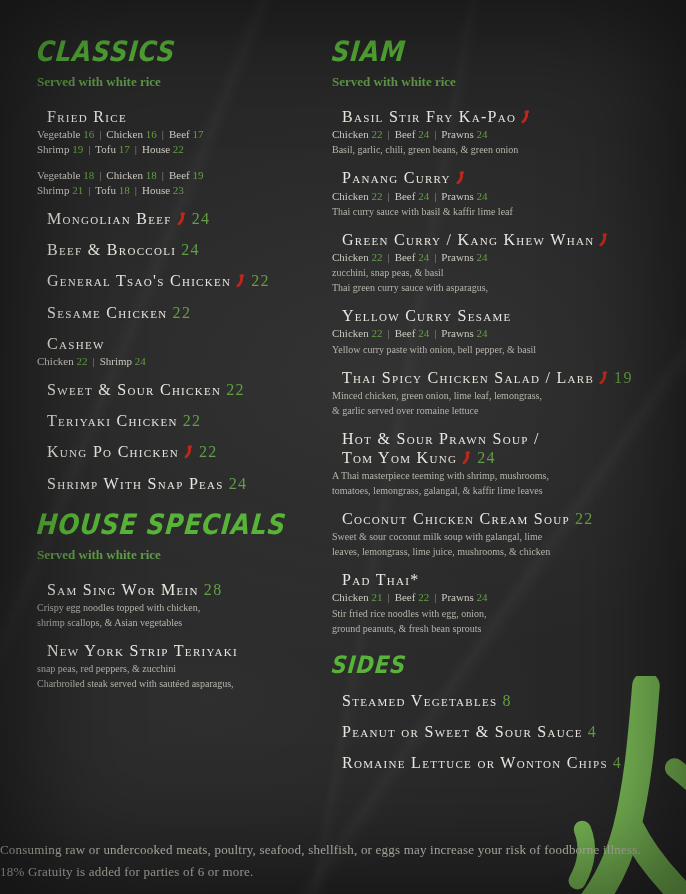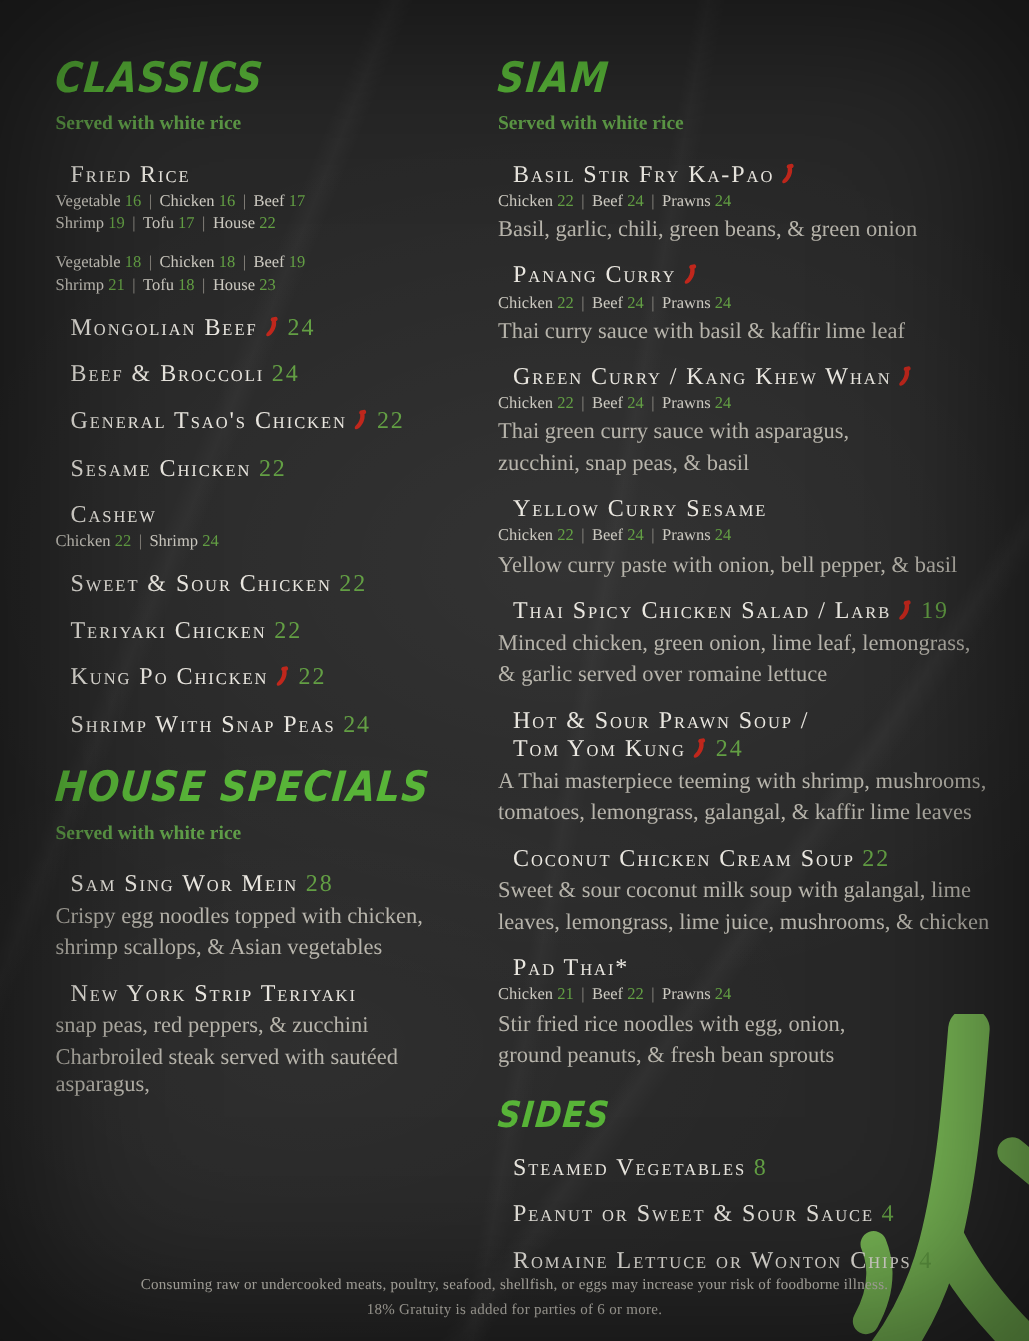--- a/index.html
+++ b/index.html
@@ -46,26 +46,26 @@
   .section-sub-spacer{height:14px;}
   .item{margin-bottom:12px;}
   .item-head{
     color:var(--txt-main);font-weight:normal;font-variant:small-caps;
     font-size:16px;letter-spacing:1.3px;line-height:1.2;margin-left:10px;
   }
   .price{color:var(--price-green);margin-left:5px;}
   .variants{color:var(--txt-variant);font-size:11px;line-height:1.2;margin-top:2px;}
   .vprice{color:var(--price-green);}
   .vsep{color:#908d86;padding:0 5px;}
-  .desc{color:var(--txt-desc);font-size:15px;line-height:1.2;margin-top:3px;}
+  .desc{color:var(--txt-desc);font-size:10px;line-height:1.2;margin-top:3px;}
   .chili{display:inline-block;width:11px;height:15px;margin-left:4px;vertical-align:-2px;}
   .chili svg{width:11px;height:15px;display:block;}
   .footer{
-    position:absolute;left:0;right:0;bottom:12px;z-index:3;text-align:center;
-    color:var(--txt-footer);font-size:10px;line-height:1.65;letter-spacing:.2px;
+    position:absolute;left:0;right:0;bottom:12px;z-index:3;
+    color:var(--txt-footer);font-size:13px;line-height:1.65;letter-spacing:.2px;
   }
   .fire{position:absolute;right:-44px;bottom:-52px;z-index:1;width:205px;height:270px;}
   .fire svg{width:100%;height:100%;}
 </style>
 </head>
 <body>
 
 <div class="page">
 
   <div class="col col-left">
@@ -153,22 +153,22 @@
                   <path d="M8.6 1.1c.9.2 1.5 1 1.3 1.9-.1.6-.6 1-1.2 1.2.6 3-.6 6.6-3 9.3-1.2 1.3-2.8 2.2-3.7 1.5-.8-.7-.3-1.9.6-2.7 2.2-1.9 3.3-4.7 3-7.9-.5-.3-.8-.9-.7-1.5.2-.9 1-1.5 1.9-1.4z" fill="#c0271c"></path>
                 </svg></span></div>
             <div class="variants"><span class="vlabel">Chicken </span><span class="vprice">22</span><span class="vsep">|</span><span class="vlabel">Beef </span><span class="vprice">24</span><span class="vsep">|</span><span class="vlabel">Prawns </span><span class="vprice">24</span></div>
             <div class="desc">Thai curry sauce with basil &amp; kaffir lime leaf</div>
           </div>
           <div class="item">
             <div class="item-head"><span class="iname">Green Curry / Kang Khew Whan</span><span class="chili"><svg viewBox="0 0 12 16">
                   <path d="M8.6 1.1c.9.2 1.5 1 1.3 1.9-.1.6-.6 1-1.2 1.2.6 3-.6 6.6-3 9.3-1.2 1.3-2.8 2.2-3.7 1.5-.8-.7-.3-1.9.6-2.7 2.2-1.9 3.3-4.7 3-7.9-.5-.3-.8-.9-.7-1.5.2-.9 1-1.5 1.9-1.4z" fill="#c0271c"></path>
                 </svg></span></div>
             <div class="variants"><span class="vlabel">Chicken </span><span class="vprice">22</span><span class="vsep">|</span><span class="vlabel">Beef </span><span class="vprice">24</span><span class="vsep">|</span><span class="vlabel">Prawns </span><span class="vprice">24</span></div>
+            <div class="desc">zucchini, snap peas, &amp; basil</div>
             <div class="desc">Thai green curry sauce with asparagus,</div>
-            <div class="desc">zucchini, snap peas, &amp; basil</div>
           </div>
           <div class="item">
             <div class="item-head"><span class="iname">Yellow Curry Sesame</span></div>
             <div class="variants"><span class="vlabel">Chicken </span><span class="vprice">22</span><span class="vsep">|</span><span class="vlabel">Beef </span><span class="vprice">24</span><span class="vsep">|</span><span class="vlabel">Prawns </span><span class="vprice">24</span></div>
             <div class="desc">Yellow curry paste with onion, bell pepper, &amp; basil</div>
           </div>
           <div class="item">
             <div class="item-head"><span class="iname">Thai Spicy Chicken Salad / Larb</span><span class="chili"><svg viewBox="0 0 12 16">
                   <path d="M8.6 1.1c.9.2 1.5 1 1.3 1.9-.1.6-.6 1-1.2 1.2.6 3-.6 6.6-3 9.3-1.2 1.3-2.8 2.2-3.7 1.5-.8-.7-.3-1.9.6-2.7 2.2-1.9 3.3-4.7 3-7.9-.5-.3-.8-.9-.7-1.5.2-.9 1-1.5 1.9-1.4z" fill="#c0271c"></path>
                 </svg></span><span class="price">19</span></div>

